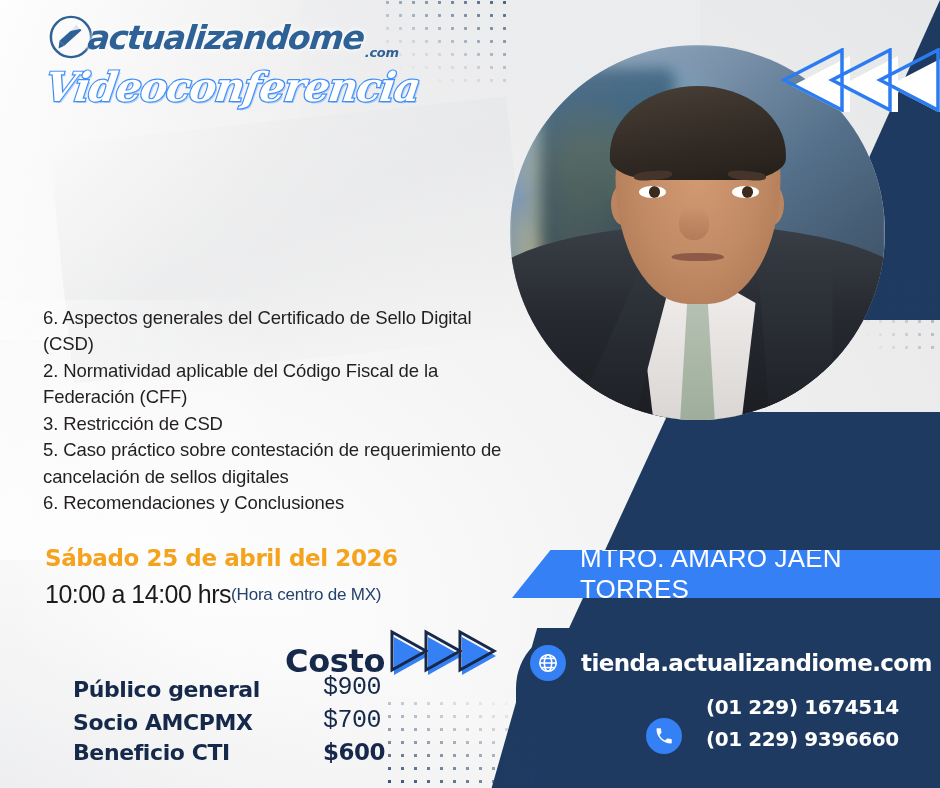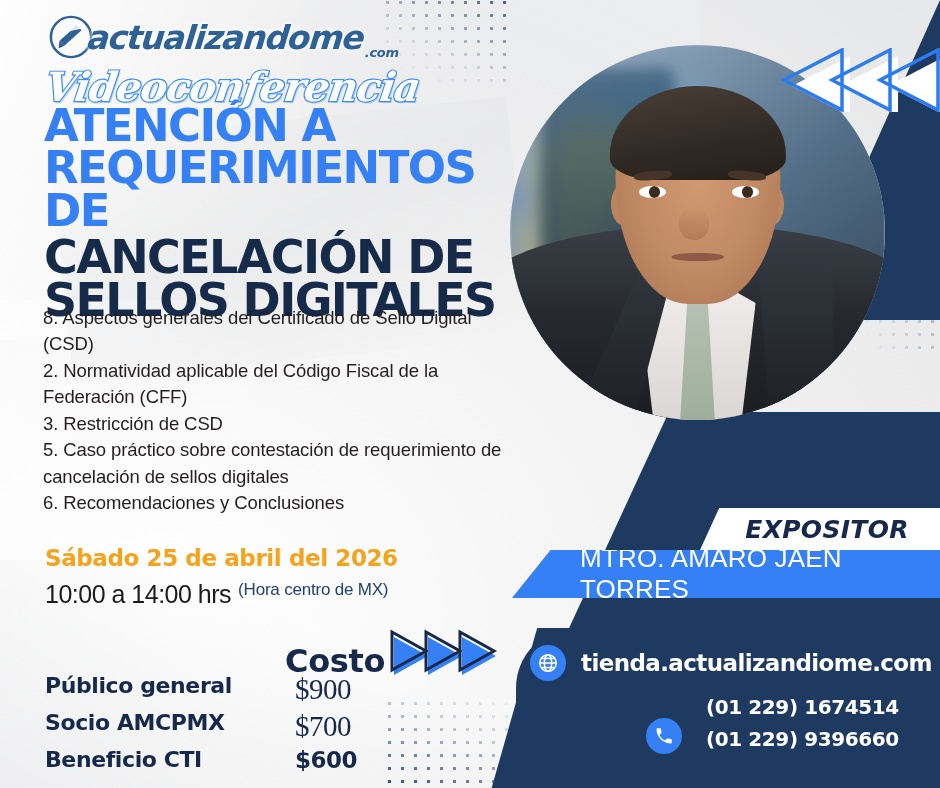--- a/index.html
+++ b/index.html
@@ -224,44 +224,44 @@
   }
   .agenda div{margin:0;}
 
   
   .date{
     position:absolute;left:45px;top:545px;
     font-family:"DejaVu Sans", sans-serif;font-weight:bold;font-size:23px;
     color:#f5a21c;letter-spacing:-.4px;
   }
   .timeline{
-    position:absolute;left:45px;top:580px;display:flex;align-items:flex-start;gap:7px;
+    position:absolute;left:45px;top:580px;display:flex;align-items:center;gap:0;
   }
   .time{
     font-family:"Liberation Sans", sans-serif;font-size:25px;color:#1b1b1b;letter-spacing:-.5px;
   }
   .tz{
     font-family:"Liberation Sans", sans-serif;font-size:17px;color:#24426c;letter-spacing:-.2px;
   }
 
   
   .costo-head{
     position:absolute;left:285px;top:642px;
     font-family:"DejaVu Sans", sans-serif;font-weight:bold;font-size:32px;color:#16294a;
     letter-spacing:-.3px;
   }
   .price-table{position:absolute;left:45px;top:673px;width:420px;}
-  .price-row{display:flex;align-items:flex-start;margin-bottom:4px;}
+  .price-row{display:flex;align-items:flex-end;margin-bottom:4px;margin-left:28px;}
   .price-label{
     width:250px;
     font-family:"DejaVu Sans", sans-serif;font-weight:bold;font-size:22px;color:#16294a;
     letter-spacing:-.4px;
   }
   .price-val{
-    font-family:Liberation Serif, serif;font-size:29px;color:#16294a;letter-spacing:-.5px;
+    font-family:Liberation Mono, monospace;font-size:25px;color:#16294a;letter-spacing:-.5px;
   }
   .price-row.strong .price-val{font-family:"DejaVu Sans", sans-serif;font-weight:bold;font-size:23px;}
 
   
   .expositor-tab{
     position:absolute;left:700px;top:508px;width:240px;height:42px;
     background:#ffffff;
     clip-path:polygon(8% 0, 100% 0, 100% 100%, 0 100%);
     display:flex;align-items:center;justify-content:center;
   }
@@ -353,29 +353,23 @@
       <path d="M12 28 L30 12 L35 17 L17 33 Z" fill="#2e6296"></path>
       <path d="M12 28 L17 33 L11 36 Z" fill="#2e6296"></path>
       <path d="M22 18 L33 10 L36 15 Z" fill="#ffffff" opacity="0.85"></path>
     </svg>
     <span class="logo-word">actualizandome</span>
     <span class="logo-tld">.com</span>
   </div>
 
   <div class="videoconf">Videoconferencia</div>
 
-  <div class="title">
-    <span class="l1">ATENCIÓN A</span>
-    <span class="l2">REQUERIMIENTOS DE</span>
-    <span class="l3">CANCELACIÓN DE</span>
-    <span class="l4">SELLOS DIGITALES</span>
-  </div>
 
   <div class="agenda">
-    <div>8. Aspectos generales del Certificado de Sello Digital (CSD)</div>
+    <div>6. Aspectos generales del Certificado de Sello Digital (CSD)</div>
     <div>2. Normatividad aplicable del Código Fiscal de la Federación (CFF)</div>
     <div>3. Restricción de CSD</div>
     <div>5. Caso práctico sobre contestación de requerimiento de cancelación de sellos digitales</div>
     <div>6. Recomendaciones y Conclusiones</div>
   </div>
 
   <div class="date">Sábado 25 de abril del 2026</div>
   <div class="timeline">
     <span class="time">10:00 a 14:00 hrs</span>
     <span class="tz">(Hora centro de MX)</span>
@@ -399,23 +393,20 @@
     <div class="price-row">
       <span class="price-label">Socio AMCPMX</span>
       <span class="price-val">$700</span>
     </div>
     <div class="price-row strong">
       <span class="price-label">Beneficio CTI</span>
       <span class="price-val">$600</span>
     </div>
   </div>
 
-  <div class="expositor-tab">
-    <span>EXPOSITOR</span>
-  </div>
   <div class="speaker-band">
     <span>MTRO. AMARO JAEN TORRES</span>
   </div>
 
   <div class="contact-web">
     <span class="icon-circle">
       <svg width="22" height="22" viewBox="0 0 24 24" fill="none" stroke="#ffffff" stroke-width="1.7">
         <circle cx="12" cy="12" r="9"></circle>
         <ellipse cx="12" cy="12" rx="4" ry="9"></ellipse>
         <line x1="3" y1="12" x2="21" y2="12"></line>

